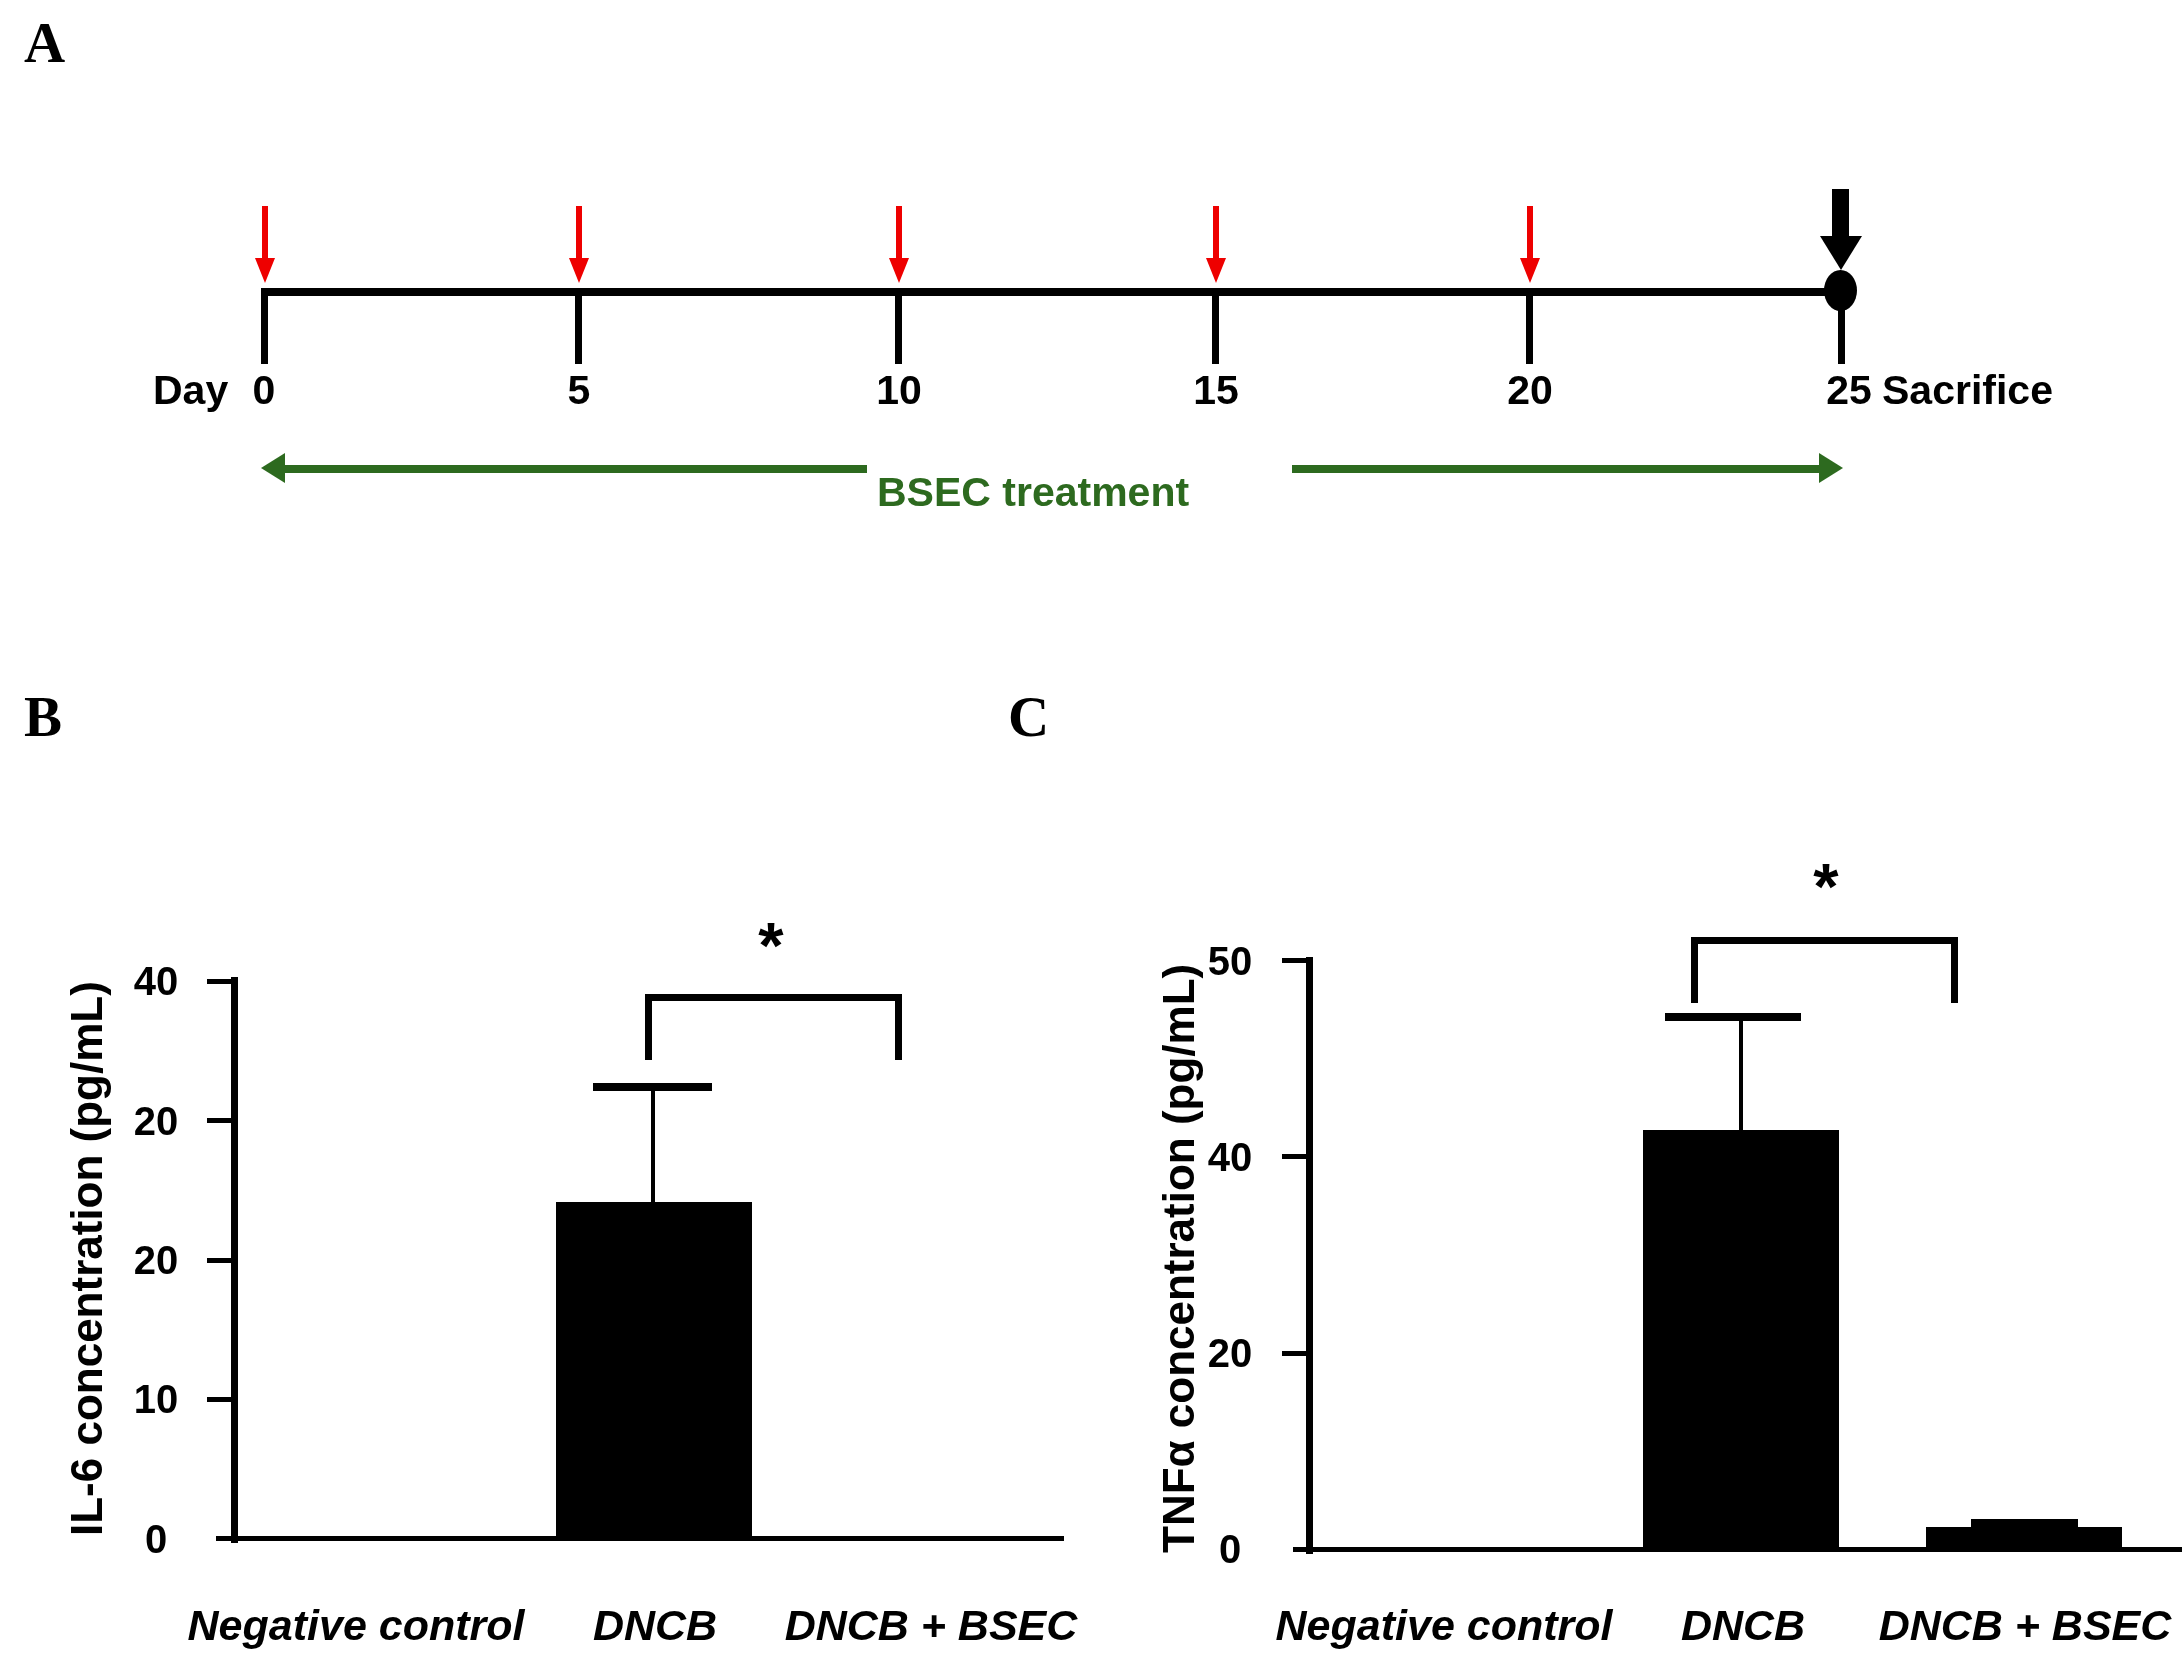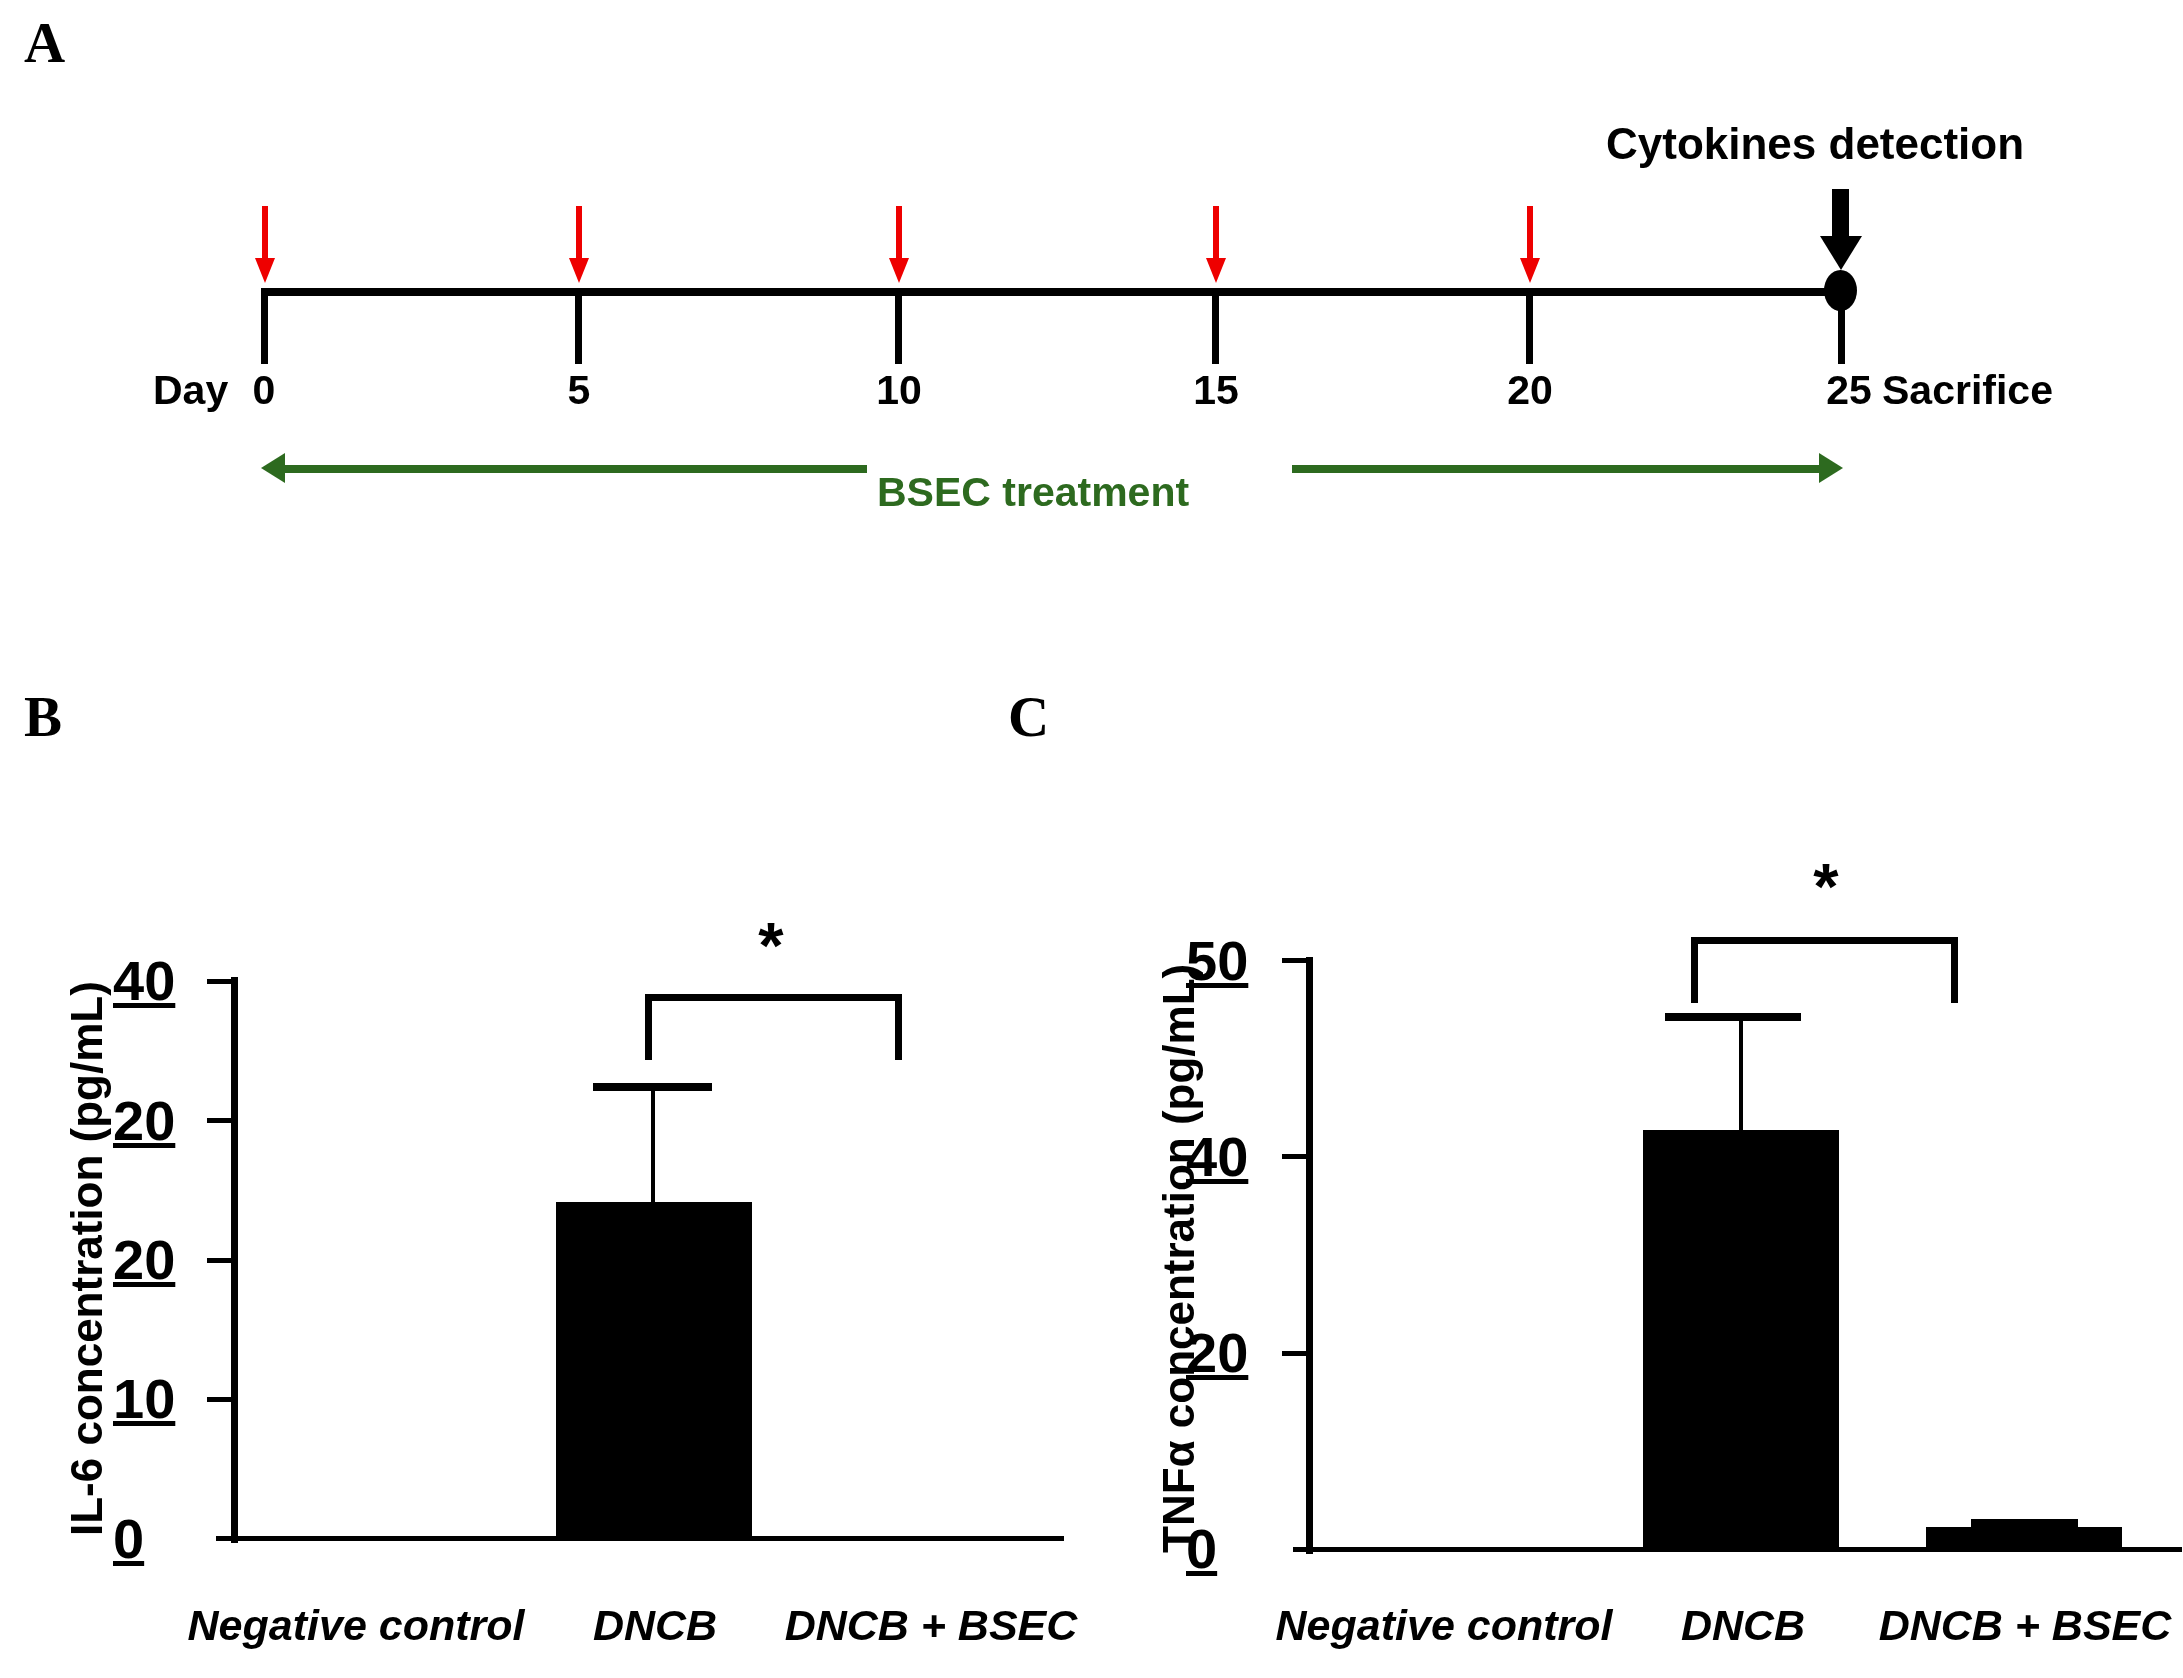--- a/index.html
+++ b/index.html
@@ -44,43 +44,42 @@
   .g-head-l{position:absolute;width:0;height:0;border-top:15.4px solid transparent;
             border-bottom:15.4px solid transparent;border-right:24px solid #2d6a1f;}
   .bsec-label{position:absolute;color:#2d6a1f;font-weight:bold;font-size:41px;
               white-space:nowrap;line-height:1;}
 
   
   .chart{position:absolute;}
   .yaxis-line{position:absolute;background:#000;width:6.5px;}
   .xaxis-line{position:absolute;background:#000;height:5.3px;}
   .ytick{position:absolute;background:#000;height:5.3px;width:24px;}
-  .ytick-label{position:absolute;font-weight:bold;font-size:56px;line-height:1;
-               white-space:nowrap;text-align:left;transform:translateY(-50%);text-decoration:underline;}
+  .ytick-label{position:absolute;font-weight:bold;font-size:40px;line-height:1;
+               white-space:nowrap;text-align:center;transform:translateY(-50%);}
   .axis-title{position:absolute;font-weight:bold;font-size:44px;line-height:1;
               white-space:nowrap;transform-origin:0 0;transform:rotate(-90deg);}
   .bar{position:absolute;background:#000;}
   .errbar-line{position:absolute;background:#000;width:4.1px;}
   .errbar-cap{position:absolute;background:#000;height:7.7px;}
   .brk-top{position:absolute;background:#000;height:6.5px;}
   .brk-leg{position:absolute;background:#000;width:6.5px;}
   .star{position:absolute;font-weight:bold;font-size:65px;line-height:1;
         transform:translateX(-50%);}
   .xcat{position:absolute;font-weight:bold;font-size:43px;line-height:1;
         white-space:nowrap;transform:translateX(-50%);font-style:italic;}
 </style>
 </head>
 <body>
 
 <div id="panelA">
 
   <div class="panel-letter" style="left:24px;top:14.2px;">A</div>
 
 
-  <div class="cyto-label" style="left:1606px;top:122px;">Cytokines detection</div>
 
   <div class="tl-axis"></div>
 
   <div class="tl-tick" style="left:261px;"></div>
   <div class="tl-tick" style="left:575px;"></div>
   <div class="tl-tick" style="left:895px;"></div>
   <div class="tl-tick" style="left:1212px;"></div>
   <div class="tl-tick" style="left:1526px;"></div>
   <div class="tl-tick" style="left:1838px;"></div>
 

